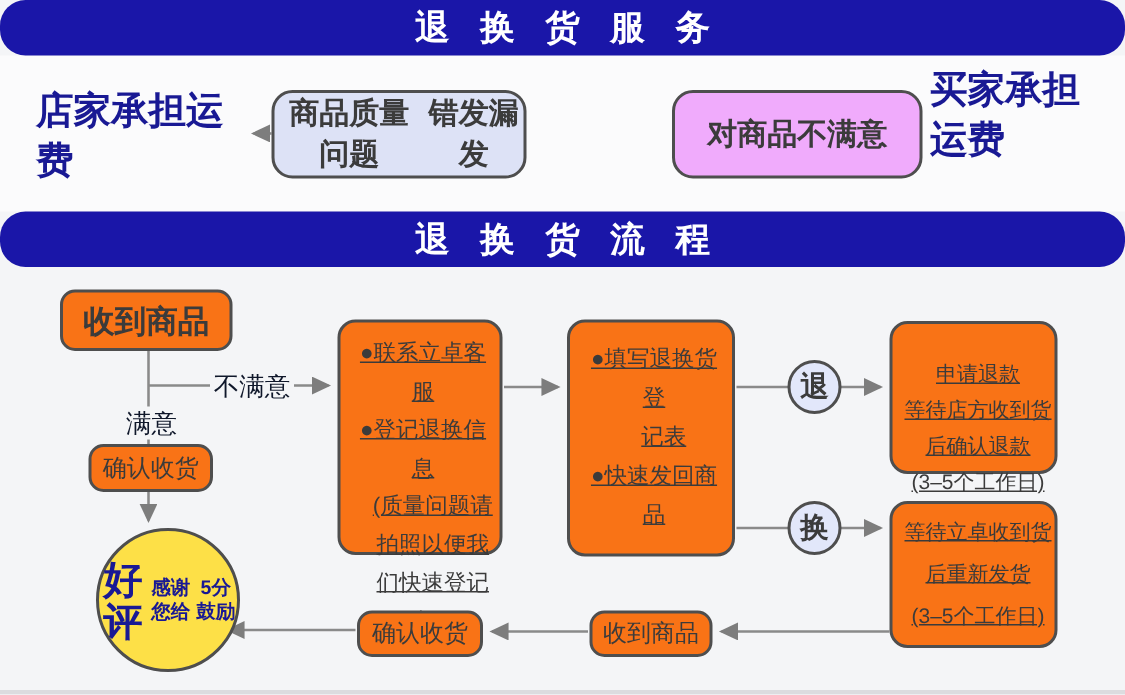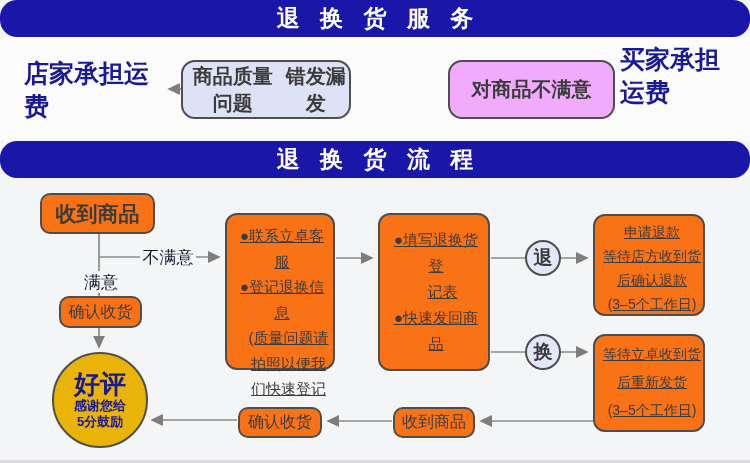--- a/index.html
+++ b/index.html
@@ -35,32 +35,32 @@
   }
   #quality-box{left:181px;top:60px;width:170px;height:59px;
     font-size:20px;font-weight:600;line-height:27px;background:#dde2f6;}
   #unsatisfied-box{left:400px;top:60px;width:167px;height:59px;font-size:20px;font-weight:600;background:#f0abfc;margin-left:48px;}
   #seller-label{left:24px;top:78px;width:142px;height:24px;}
   #buyer-label{left:620px;top:64px;width:124px;height:24px;font-family:Liberation Serif, serif;}
 
   
   #receive-top{left:40px;top:193px;width:115px;height:41px;font-size:21px;font-weight:600;}
   #confirm-left{left:59px;top:296px;width:83px;height:32px;font-size:16px;}
-  #praise-circle{left:52px;top:352px;width:96px;height:96px;border-radius:50%;
-    flex-direction:column;background:#eab308;}
+  #praise-circle{left:64px;top:352px;width:96px;height:96px;border-radius:50%;
+    flex-direction:row;background:#fde047;}
   #praise-circle .praise-title{color:#191994;font-weight:bold;font-size:26px;line-height:28px;}
   #praise-circle .praise-sub{color:#191994;font-weight:bold;font-size:13px;line-height:16px;}
 
   .textbox{display:block;text-align:center;text-decoration:underline;}
   #contact-box{left:225px;top:213px;width:110px;height:157px;border-radius:12px;
     font-size:15px;line-height:25.5px;padding:8px 4px 0 8px;}
   #form-box{left:378px;top:213px;width:112px;height:158px;border-radius:12px;
     font-size:15px;line-height:26px;padding:12px 4px 0 8px;}
   #refund-box{left:593px;top:214px;width:112px;height:102px;border-radius:12px;
-    font-size:14px;line-height:24px;padding:4px 2px 0 8px;}
+    font-size:14px;line-height:24px;padding:21px 2px 0 8px;}
   #reship-box{left:593px;top:334px;width:112px;height:98px;border-radius:12px;
     font-size:14px;line-height:28px;padding:4px 2px 0 8px;}
   .cont{padding-left:13px;}
 
   .mini-circle{width:36px;height:36px;border-radius:50%;font-size:19px;font-weight:600;background:#e2e7fa;}
   #return-circle{left:525px;top:240px;}
   #exchange-circle{left:525px;top:334px;}
 
   #receive-bottom{left:393px;top:407px;width:82px;height:31px;font-size:16px;}
   #confirm-bottom{left:238px;top:407px;width:84px;height:31px;font-size:16px;}

